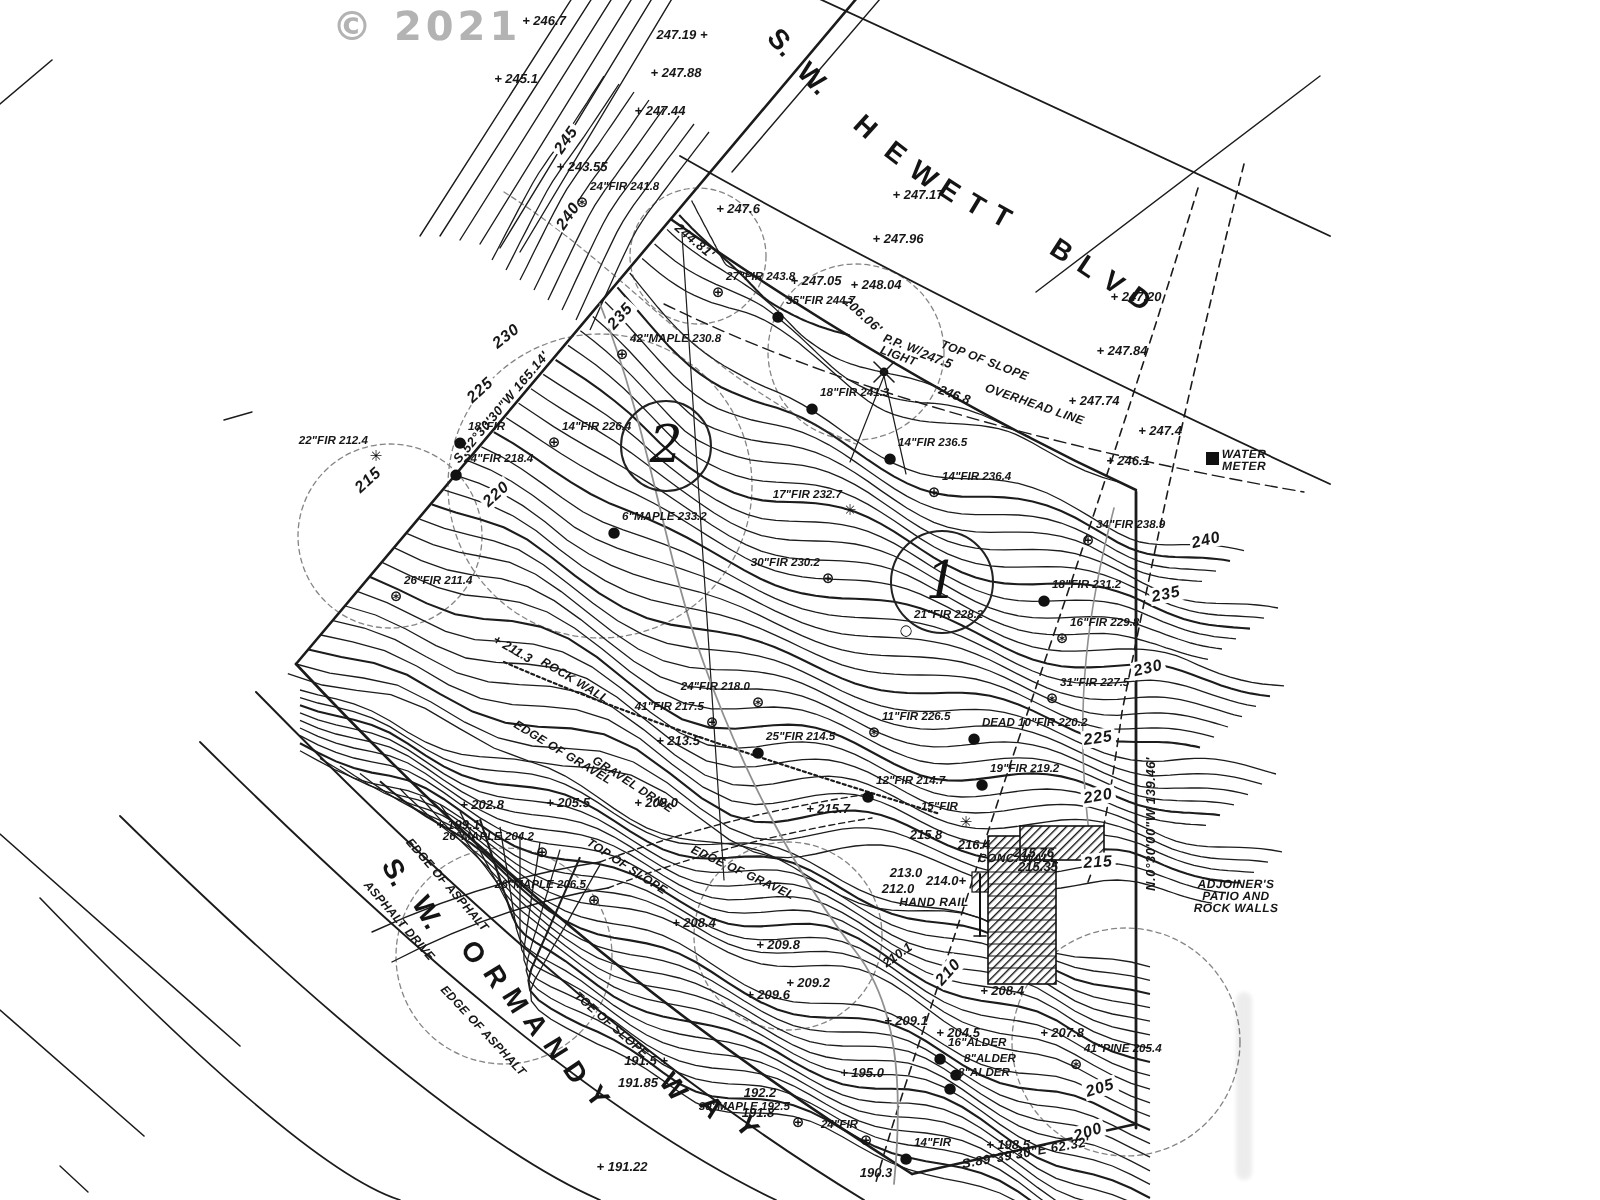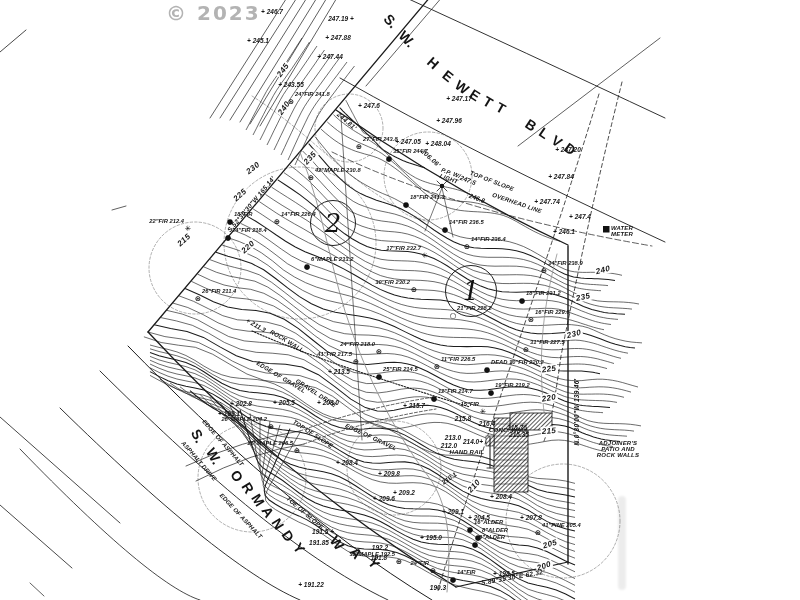--- a/index.html
+++ b/index.html
@@ -192,21 +192,21 @@
         <line x1="447" y1="181" x2="437" y2="191" stroke-width="0.8"></line>
         <line x1="442" y1="188" x2="425" y2="231" stroke-width="0.6"></line>
         <line x1="442" y1="188" x2="453" y2="237" stroke-width="0.6"></line>
       </g>
 
       <rect x="603" y="226" width="6.5" height="6.5" fill="#111" stroke="none"></rect>
     </g>
   </svg>
 
   <div id="labels">
-    <div class="wm">© 2023</div>
+    <div class="wm">© 2021</div>
     <div class="smudge"></div>
   <div class="lbl spot" style="left: 272px; top: 11px; transform: translate(-50%, -50%) rotate(0deg);">+ 246.7</div>
       <div class="lbl spot" style="left: 341px; top: 18px; transform: translate(-50%, -50%) rotate(0deg);">247.19 +</div>
       <div class="lbl spot" style="left: 338px; top: 37px; transform: translate(-50%, -50%) rotate(0deg);">+ 247.88</div>
       <div class="lbl spot" style="left: 258px; top: 40px; transform: translate(-50%, -50%) rotate(0deg);">+ 245.1</div>
       <div class="lbl spot" style="left: 330px; top: 56px; transform: translate(-50%, -50%) rotate(0deg);">+ 247.44</div>
       <div class="lbl spot" style="left: 291px; top: 84px; transform: translate(-50%, -50%) rotate(0deg);">+ 243.55</div>
       <div class="lbl spot" style="left: 369px; top: 105px; transform: translate(-50%, -50%) rotate(0deg);">+ 247.6</div>
       <div class="lbl spot" style="left: 459px; top: 98px; transform: translate(-50%, -50%) rotate(0deg);">+ 247.17</div>
       <div class="lbl spot" style="left: 449px; top: 120px; transform: translate(-50%, -50%) rotate(0deg);">+ 247.96</div>

